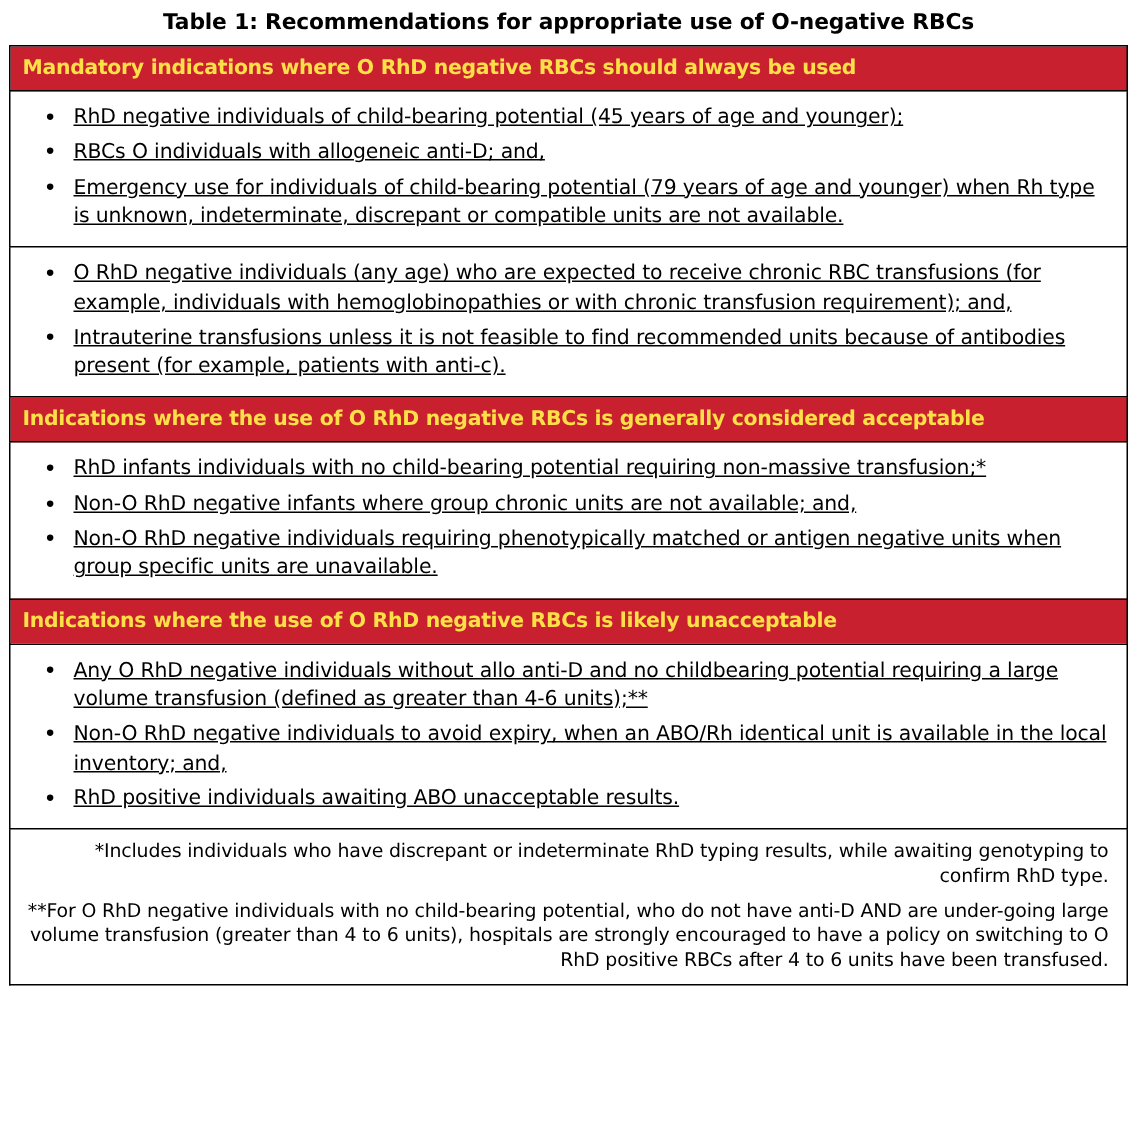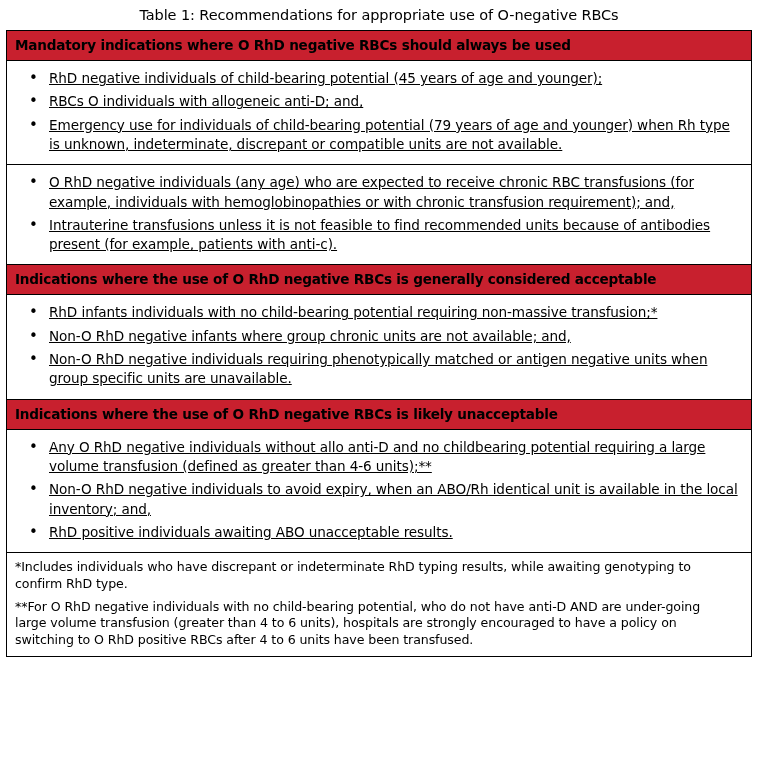--- a/index.html
+++ b/index.html
@@ -14,35 +14,35 @@
     color: #000000;
     overflow: hidden;
   }
   .page {
     width: 758px;
     box-sizing: border-box;
     padding: 4px 6px 0 6px;
   }
   .table-title {
     text-align: center;
-    font-weight: normal;
+    font-weight: bold;
     font-size: 14.5px;
     line-height: 1.25;
     margin: 2px 0 6px 0;
     letter-spacing: -0.1px;
   }
   .tbl {
     border: 1px solid #000000;
     border-collapse: collapse;
     width: 746px;
     table-layout: fixed;
   }
   .section-head td {
     background: #C8202E;
-    color: #000000;
+    color: #fde047;
     font-weight: bold;
     font-size: 13.6px;
     padding: 6px 8px 6px 8px;
     border: 1px solid #000000;
     line-height: 1.25;
     letter-spacing: -0.2px;
   }
   .body-row td {
     background: #ffffff;
     border: 1px solid #000000;
@@ -75,22 +75,23 @@
     line-height: 1.42;
   }
   .footnotes td {
     background: #ffffff;
     border: 1px solid #000000;
     padding: 6px 8px 7px 8px;
   }
   .footnote {
     font-size: 12.6px;
     line-height: 1.33;
-    margin: 0 16px 6px 0;
+    margin: 0 4px 6px 0;
     letter-spacing: -0.1px;
+    text-align: right;
   }
   .footnote:last-child {
     margin-bottom: 0;
   }
 </style>
 </head>
 <body>
 
 <div class="page">
 

